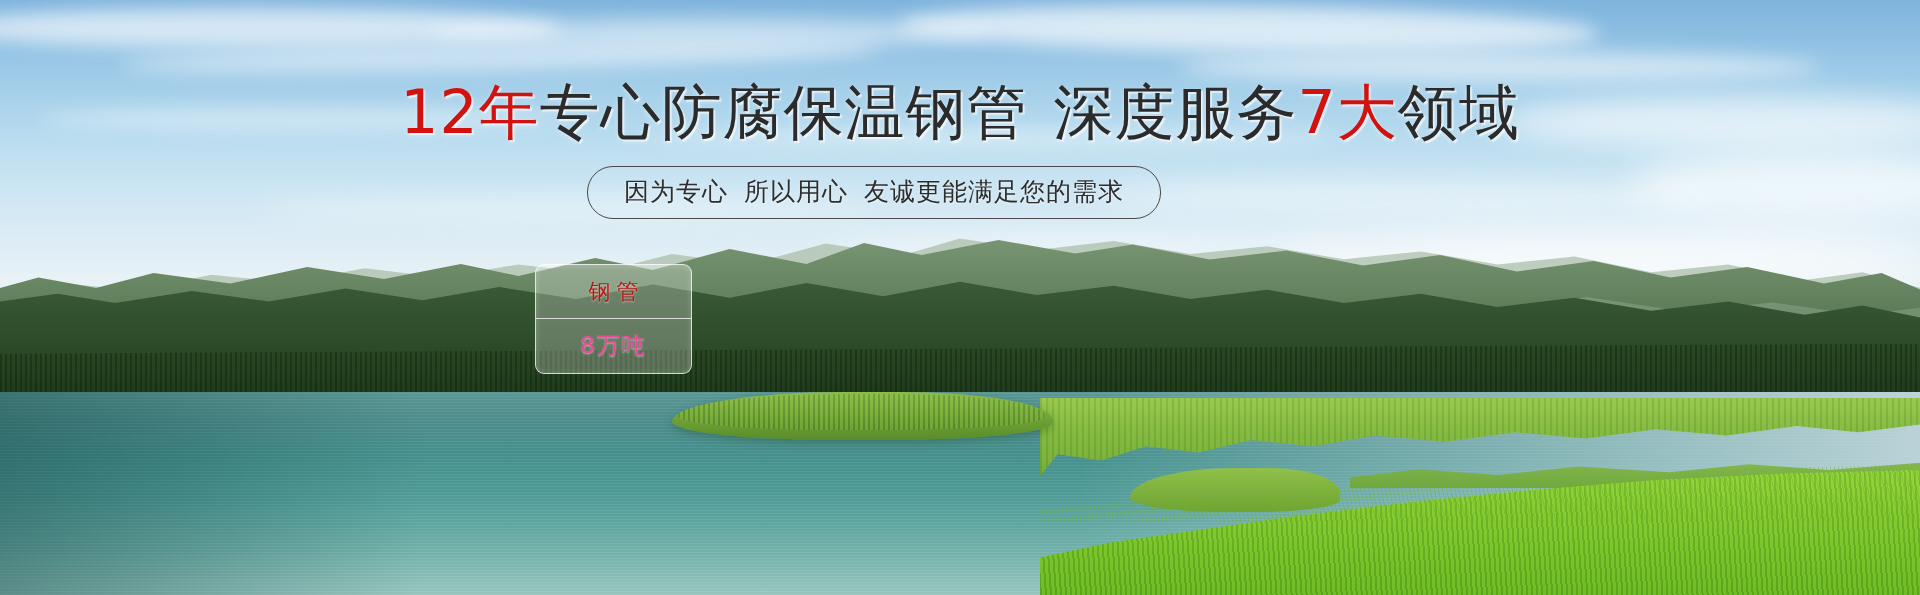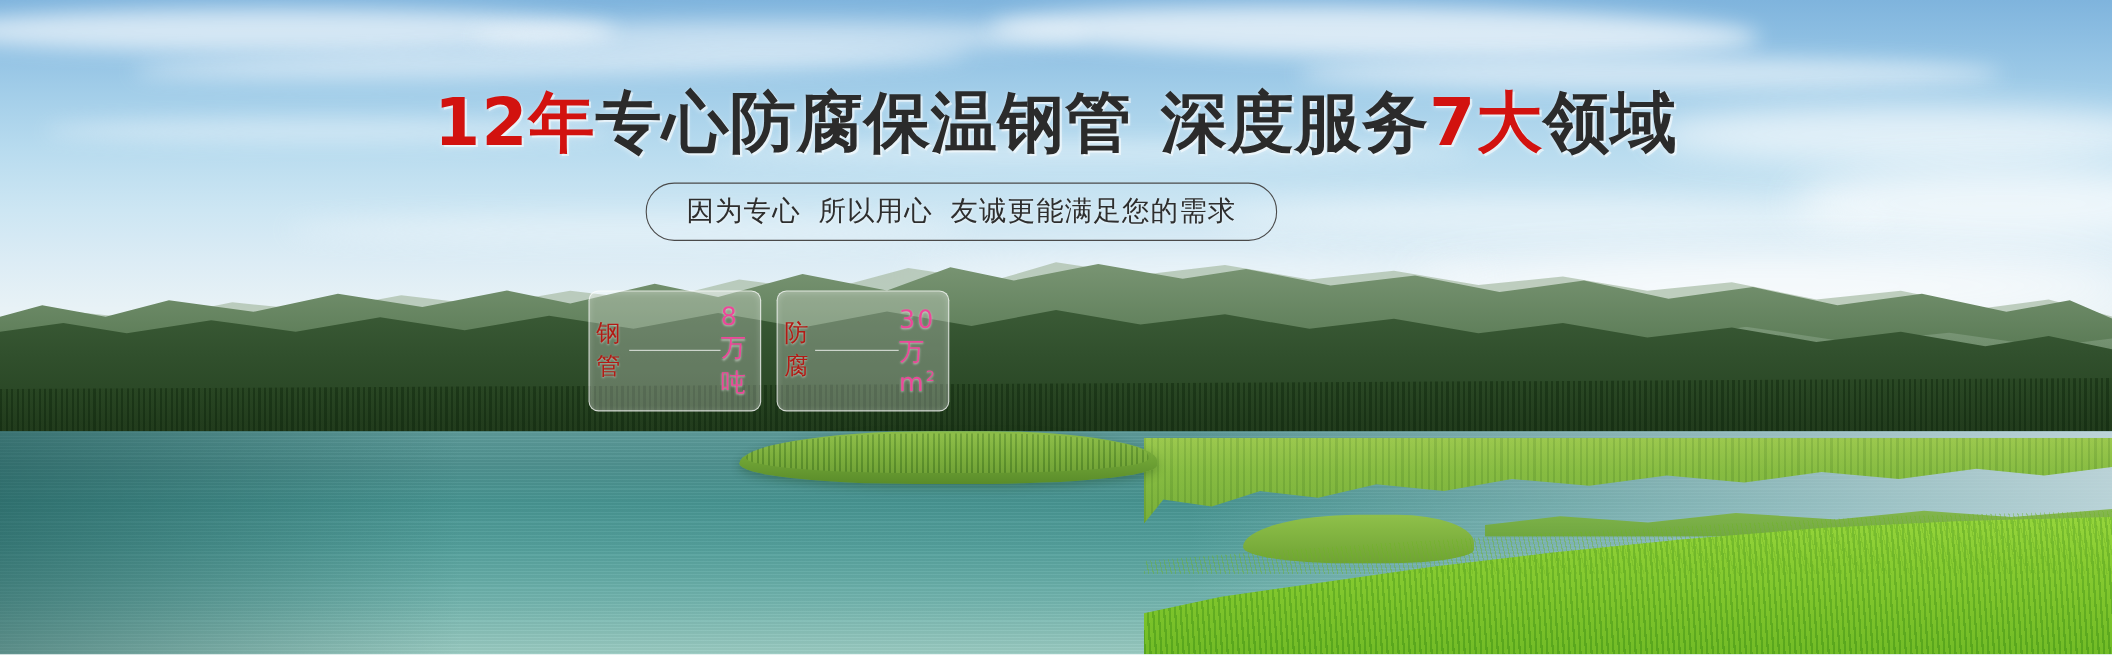--- a/index.html
+++ b/index.html
@@ -166,21 +166,21 @@
       rgba(0,0,0,0) 1px, rgba(0,0,0,0) 4px);
     clip-path:polygon(0% 100%,0% 80%,12% 66%,26% 52%,42% 38%,60% 24%,78% 12%,100% 4%,100% 100%);
     opacity:.75;
   }
 
   
   .headline{
     position:absolute;left:0;top:82px;width:1920px;
     text-align:center;
     font-size:60px;
-    font-weight:bold;
+    font-weight:normal;
     letter-spacing:1px;
     line-height:1;
     white-space:nowrap;
     color:#2b2b2b;
     text-shadow:
       2px 2px 0 rgba(255,255,255,.55),
       0 2px 5px rgba(255,255,255,.45);
   }
   .headline .red{color:#d2120f;}
   .headline .gap{display:inline-block;width:26px;}
@@ -206,21 +206,21 @@
   .cards{
     position:absolute;left:535px;top:264px;
     display:flex;
     gap:14px;
   }
   .card{
     width:155px;height:108px;
     border:1px solid rgba(255,255,255,.75);
     border-radius:9px;
     background:rgba(255,255,255,.26);
-    display:flex;flex-direction:row;
+    display:flex;flex-direction:column;
     align-items:center;justify-content:center;
     box-shadow:0 1px 6px rgba(255,255,255,.22) inset;
   }
   .card-label{
     font-size:22px;color:#b31a14;letter-spacing:6px;
     padding-left:6px;
     padding-bottom:2px;
     text-shadow:0 1px 2px rgba(255,255,255,.55);
   }
   .card-sep{
@@ -288,24 +288,17 @@
   <div class="cards">
 
     <div class="card">
       <div class="card-label">钢管</div>
       <div class="card-sep"></div>
       <div class="card-value">
         <span>8万吨</span>
       </div>
     </div>
 
-    <div class="card">
-      <div class="card-label">防腐</div>
-      <div class="card-sep"></div>
-      <div class="card-value">
-        <span>30万m</span><sup>2</sup>
-      </div>
-    </div>
 
 
   </div>
 
 </div>
 
 </body></html>

